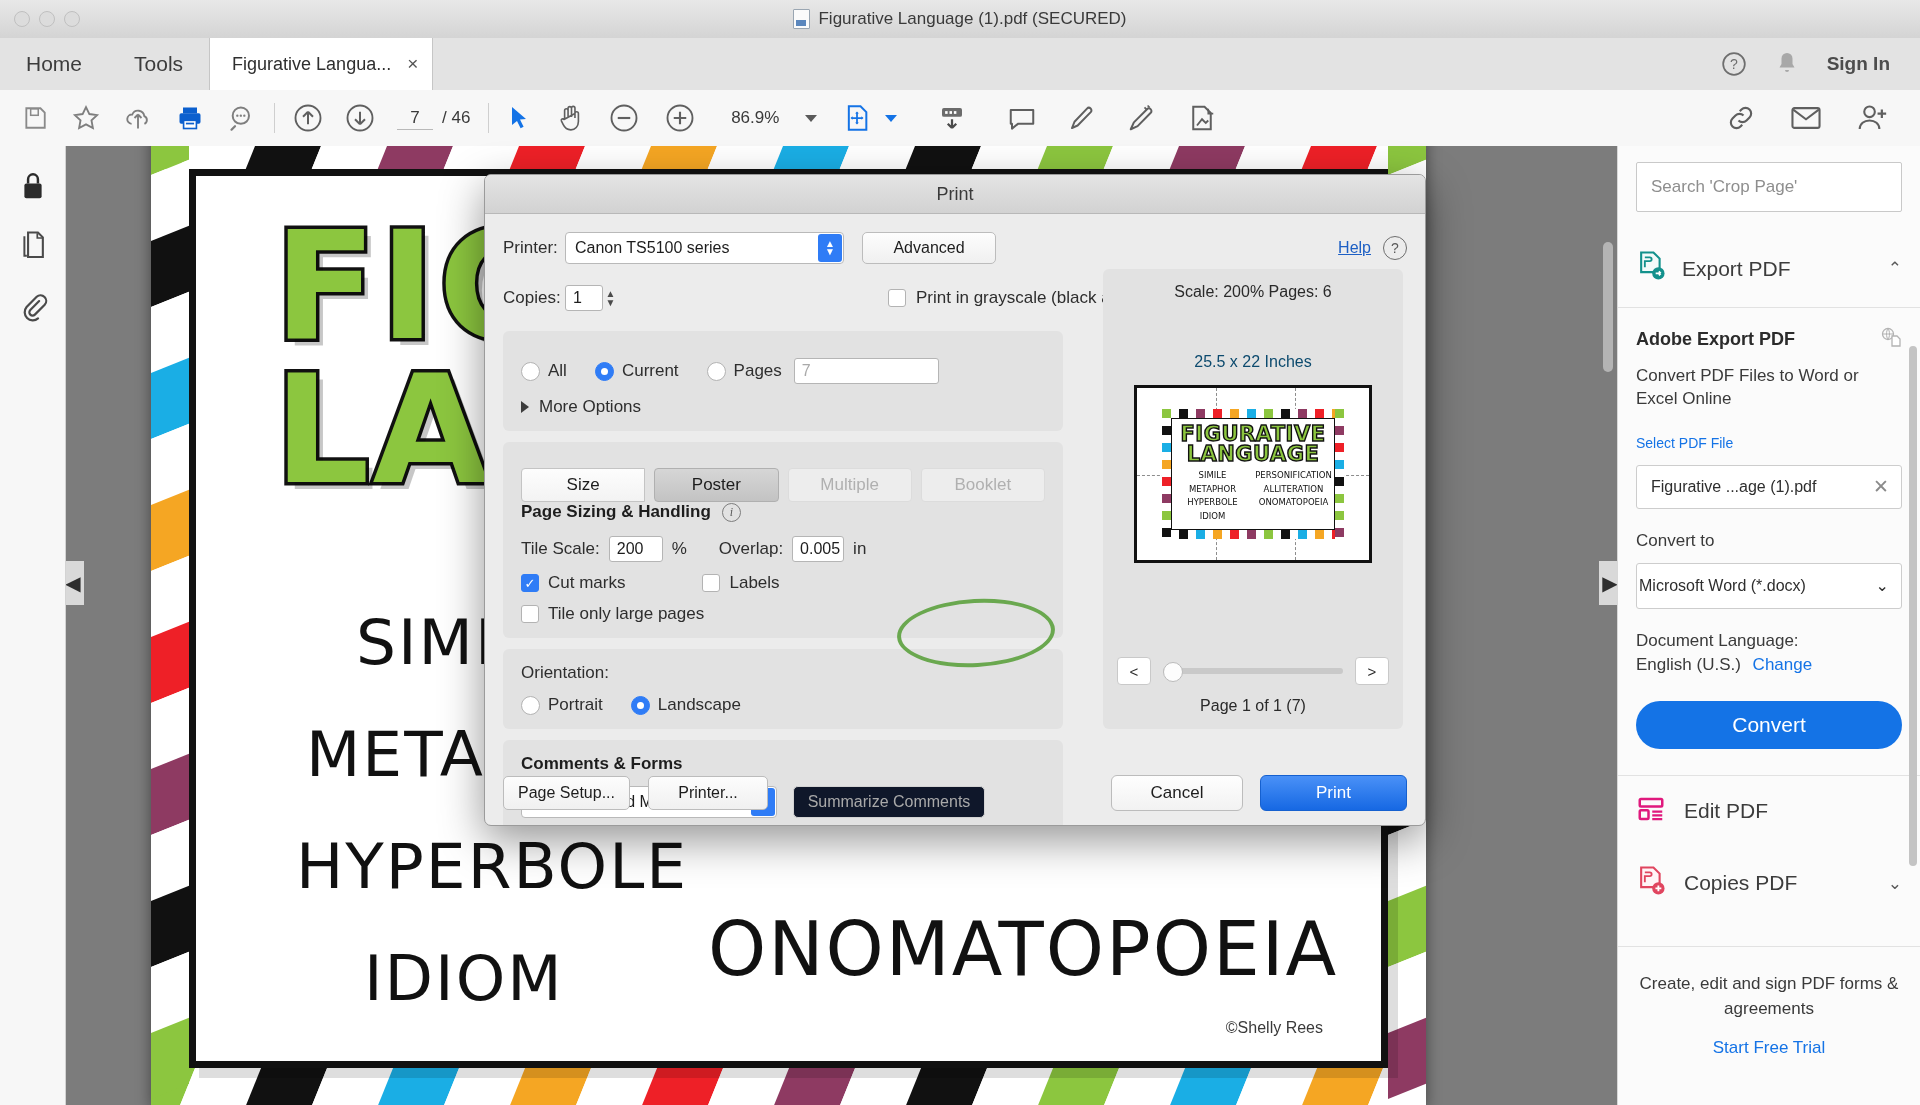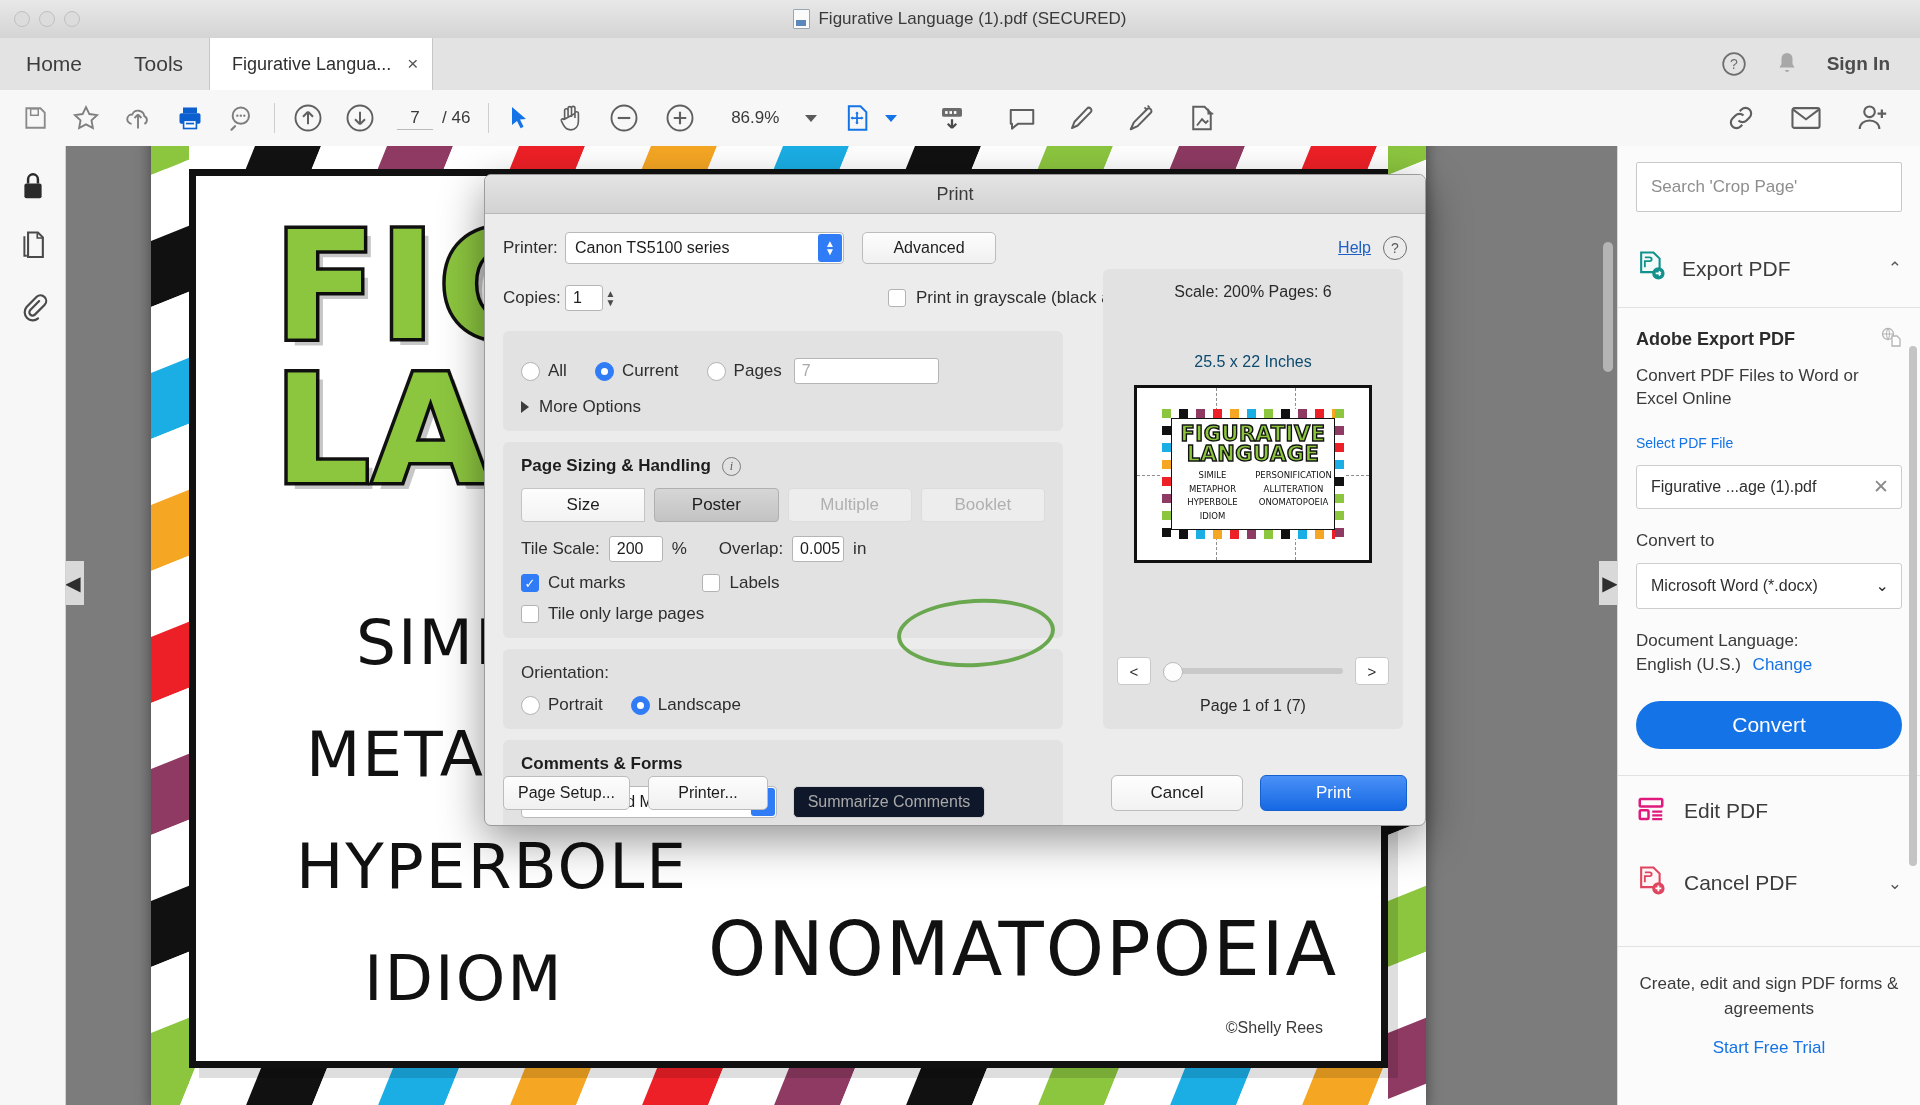--- a/index.html
+++ b/index.html
@@ -149,21 +149,21 @@
   .pb-link{font-size:14px;color:#1473e6;margin-top:24px;display:block;cursor:pointer;}
   .filechip{
     margin-top:14px;height:42px;border:1px solid #cdcdcd;border-radius:3px;background:#fff;
     display:flex;align-items:center;justify-content:space-between;padding:0 12px 0 14px;
     font-size:16px;color:#2e2e2e;
   }
   .chip-x{color:#8a8a8a;font-size:19px;cursor:pointer;}
   .lbl{font-size:17px;color:#3a3a3a;margin-top:22px;}
   .selectbox{
     margin-top:12px;height:44px;border:1px solid #cdcdcd;border-radius:3px;background:#fff;
-    display:flex;align-items:center;justify-content:space-between;padding:0 12px 0 14px;
+    display:flex;align-items:center;justify-content:space-between;padding:0 12px 0 2px;
     font-size:16px;color:#2e2e2e;cursor:pointer;
   }
   .convert-btn{
     margin:26px 18px 0 18px;height:48px;background:#1473e6;border-radius:24px;color:#fff;
     display:flex;align-items:center;justify-content:center;font-size:21px;cursor:pointer;
   }
   .divider{height:1px;background:#e2e2e2;margin-top:26px;}
   .tool-row{
     display:flex;align-items:center;gap:18px;padding:18px 18px;font-size:21px;color:#3c3c3c;cursor:pointer;
   }
@@ -678,21 +678,21 @@
     </div>
     <div class="tool-row">
       <span>
         <svg width="30" height="32" viewBox="0 0 24 26">
             <path d="M4 2h10l5 5v11H4z" fill="#fff4f7" stroke="#e0455f" stroke-width="1.7"></path>
             <path d="M7 6h4c2 0 2 3 0 3H7v5" fill="none" stroke="#e0455f" stroke-width="1.5"></path>
             <circle cx="18" cy="19" r="5" fill="#e0455f"></circle>
             <path d="M18 16.6v4.8M15.6 19h4.8" stroke="#fff" stroke-width="1.5"></path>
           </svg>
       </span>
-      <span>Cancel PDF</span>
+      <span>Copies PDF</span>
       <span class="chev">⌄</span>
     </div>
     <div class="divider"></div>
 
     <div class="promo">Create, edit and sign PDF forms &amp; agreements</div>
     <span class="promo-link">Start Free Trial</span>
 
     <div class="panel-scroll"></div>
   </div>
 
@@ -736,29 +736,29 @@
           <span class="lab" style="margin-left:8px;">Pages</span>
           <div class="txtfield ph" style="width:145px;margin-left:12px;">7</div>
         </div>
         <div class="row" style="margin-top:13px;cursor:pointer;">
           <span class="tri"></span>
           <span class="lab" style="margin-left:10px;">More Options</span>
         </div>
       </div>
 
       <div class="card" style="width:560px;">
-        <div class="row">
-          <span class="lab-b">Page Sizing &amp; Handling</span>
-          <span class="infoi" style="margin-left:11px;">i</span>
-        </div>
         <div class="row" style="margin-top:12px;">
           <div class="segbtn" style="border-radius:4px 0 0 4px;">Size</div>
           <div class="segbtn active" style="margin-left:9px;border-radius:4px;">Poster</div>
           <div class="segbtn dis" style="margin-left:9px;border-radius:4px;">Multiple</div>
           <div class="segbtn dis" style="margin-left:9px;border-radius:4px;">Booklet</div>
+        </div>
+        <div class="row">
+          <span class="lab-b">Page Sizing &amp; Handling</span>
+          <span class="infoi" style="margin-left:11px;">i</span>
         </div>
         <div class="row" style="margin-top:14px;">
           <span class="lab">Tile Scale:</span>
           <div class="txtfield" style="width:54px;margin-left:9px;">200</div>
           <span class="lab" style="margin-left:9px;">%</span>
           <span class="lab" style="margin-left:32px;">Overlap:</span>
           <div class="txtfield" style="width:52px;margin-left:9px;">0.005</div>
           <span class="lab" style="margin-left:9px;">in</span>
         </div>
         <div class="row" style="margin-top:11px;">

